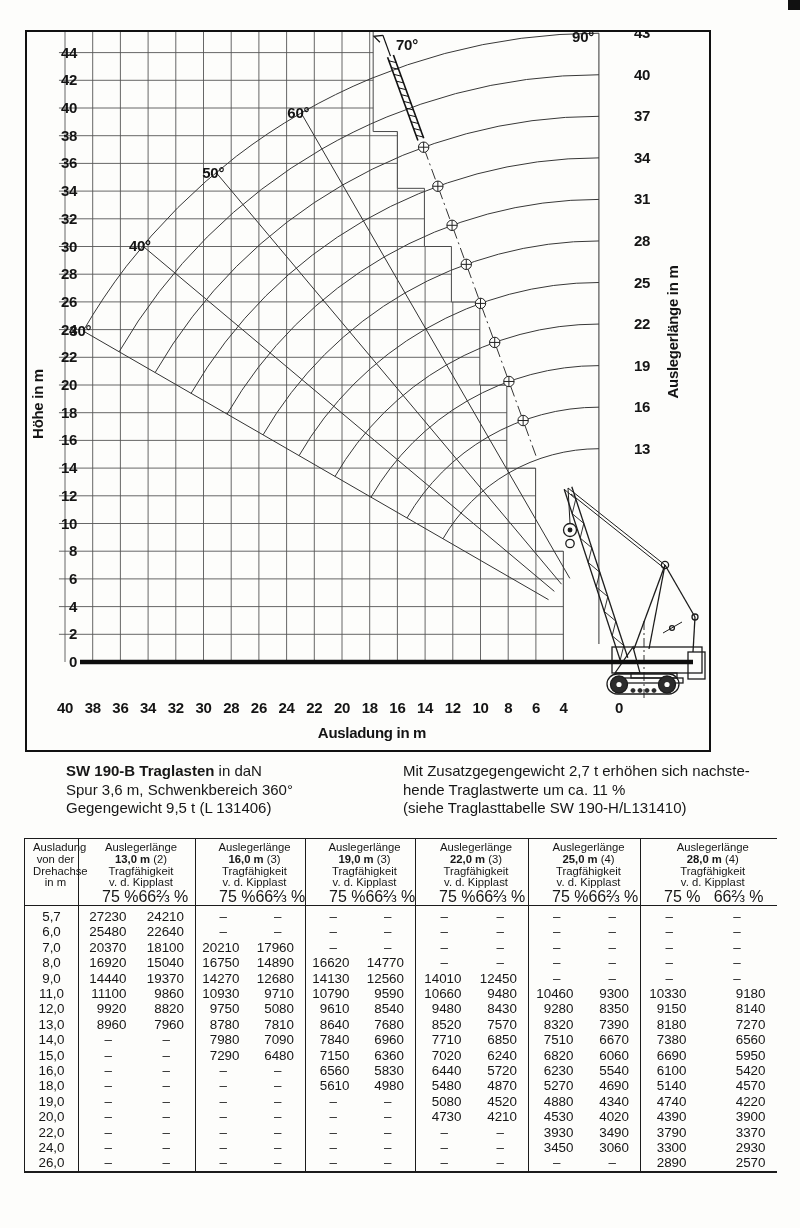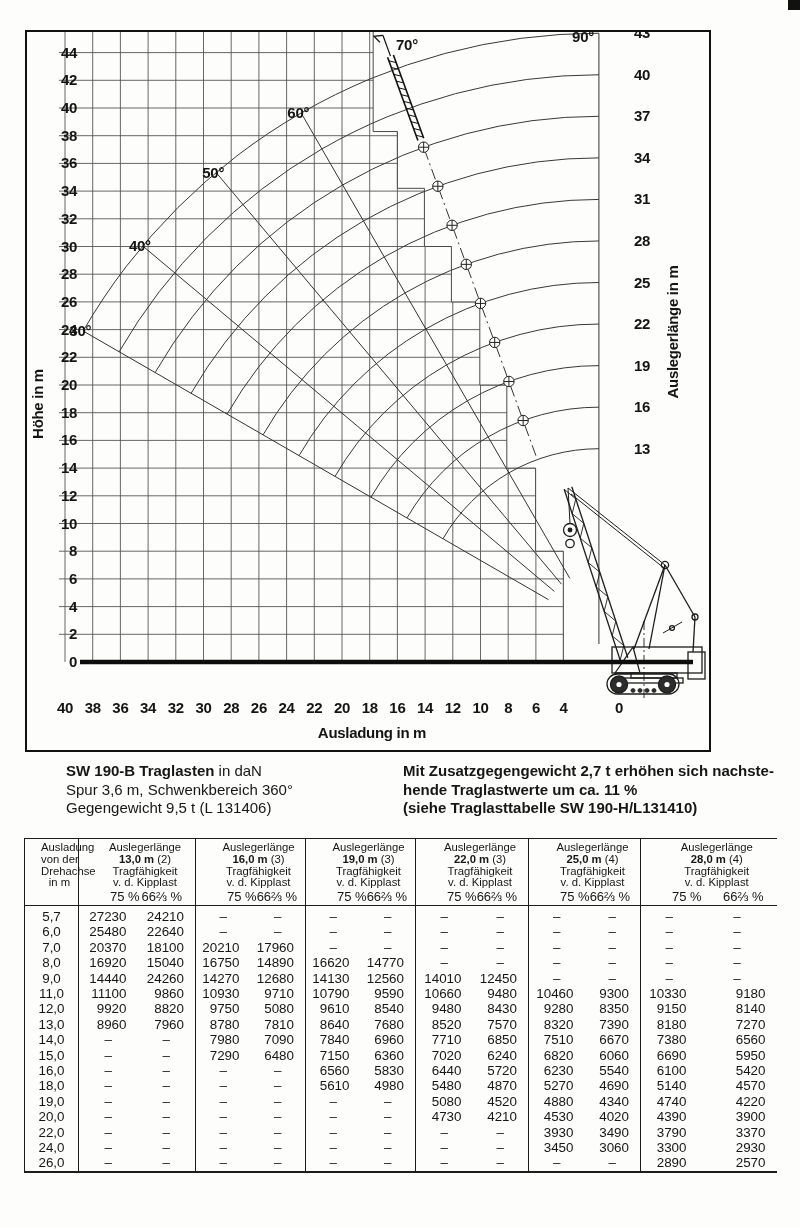--- a/index.html
+++ b/index.html
@@ -5,28 +5,28 @@
   html,body{margin:0;padding:0;background:#e8e8e6;}
   .page{position:relative;width:800px;height:1228px;background:#fdfdfb;color:#161616;
         font-family:"Liberation Sans",sans-serif;overflow:hidden;}
   .corner-mark{position:absolute;right:0;top:0;width:12px;height:10px;background:#111;}
   .chart-frame{position:absolute;left:25px;top:30px;width:686px;height:722px;
                border:2.4px solid #111;box-sizing:border-box;background:#fdfdfb;}
   .chart-frame svg{display:block;}
   svg text{font-family:"Liberation Sans",sans-serif;font-weight:700;fill:#141414;letter-spacing:-0.3px;}
   .intro{position:absolute;top:762px;left:0;width:800px;font-size:15px;line-height:18.5px;}
   .intro .colL{position:absolute;left:66px;width:340px;}
-  .intro .colR{position:absolute;left:403px;width:380px;font-weight:bold;}
+  .intro .colR{position:absolute;left:403px;width:380px;}
   .b{font-weight:700;}
   .cap-table{position:absolute;left:24px;top:838px;width:752px;border-collapse:collapse;
              table-layout:fixed;border-top:1.4px solid #1c1c1c;border-bottom:2px solid #1c1c1c;}
-  .cap-table thead th{border-bottom:1.4px solid #1c1c1c;vertical-align:top;padding:3px 0 2px 16px;font-weight:400;margin-left:8px;}
+  .cap-table thead th{border-bottom:1.4px solid #1c1c1c;vertical-align:top;padding:3px 0 2px 8px;font-weight:400;margin-left:8px;}
   .cap-table thead div{text-align:center;font-size:11.3px;line-height:11.8px;white-space:nowrap;}
   .cap-table .pct{display:flex;justify-content:space-between;padding:2px 13px 0 15px;}
-  .cap-table .pct span{font-size:13px;}
+  .cap-table .pct span{font-size:16px;}
   .gs{border-left:1.4px solid #1c1c1c;}
   .cap-table td{height:15.4px;line-height:15.4px;font-size:13.4px;text-align:right;
                 padding:0 11px 0 0;white-space:nowrap;}
   .cap-table td.rowlab{text-align:center;padding:0;}
   .cap-table td.dash{text-align:center;padding:0;color:#222;}
   .cap-table tbody tr:first-child td{padding-top:3px;}
 </style>
 </head>
 <body>
 
@@ -416,21 +416,21 @@
           <td class="gs dash">–</td>
           <td class=" dash">–</td>
           <td class="gs dash">–</td>
           <td class=" dash">–</td>
           <td class="gs dash">–</td>
           <td class=" dash">–</td>
         </tr>
         <tr>
           <td class="rowlab gs">9,0</td>
           <td class="gs">14440</td>
-          <td>24260</td>
+          <td>19370</td>
           <td class="gs">14270</td>
           <td>12680</td>
           <td class="gs">14130</td>
           <td>12560</td>
           <td class="gs">14010</td>
           <td>12450</td>
           <td class="gs dash">–</td>
           <td class=" dash">–</td>
           <td class="gs dash">–</td>
           <td class=" dash">–</td>

